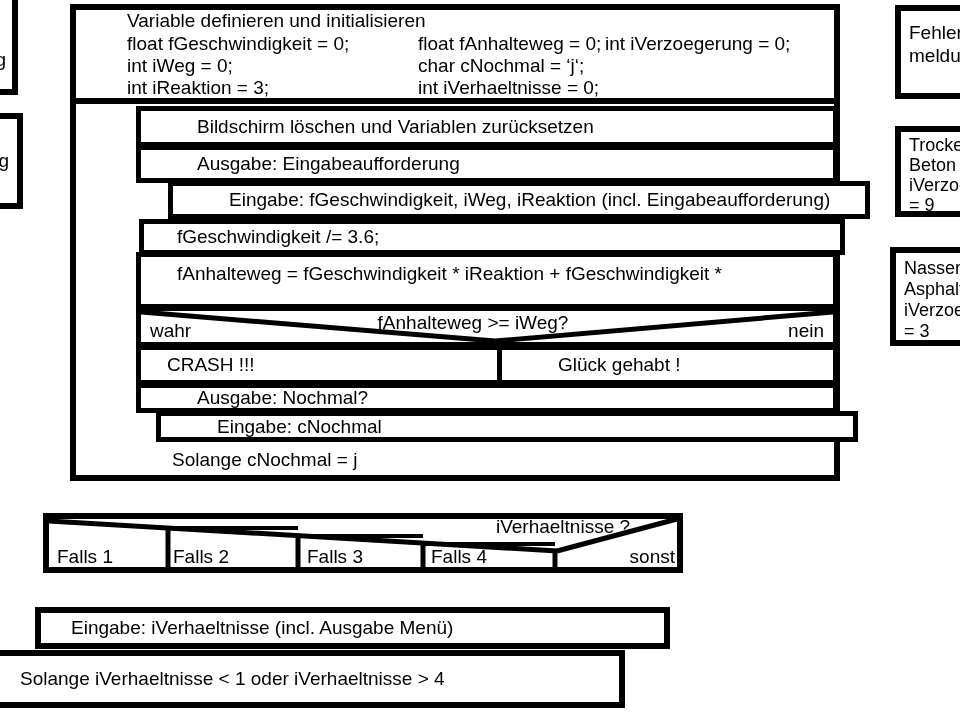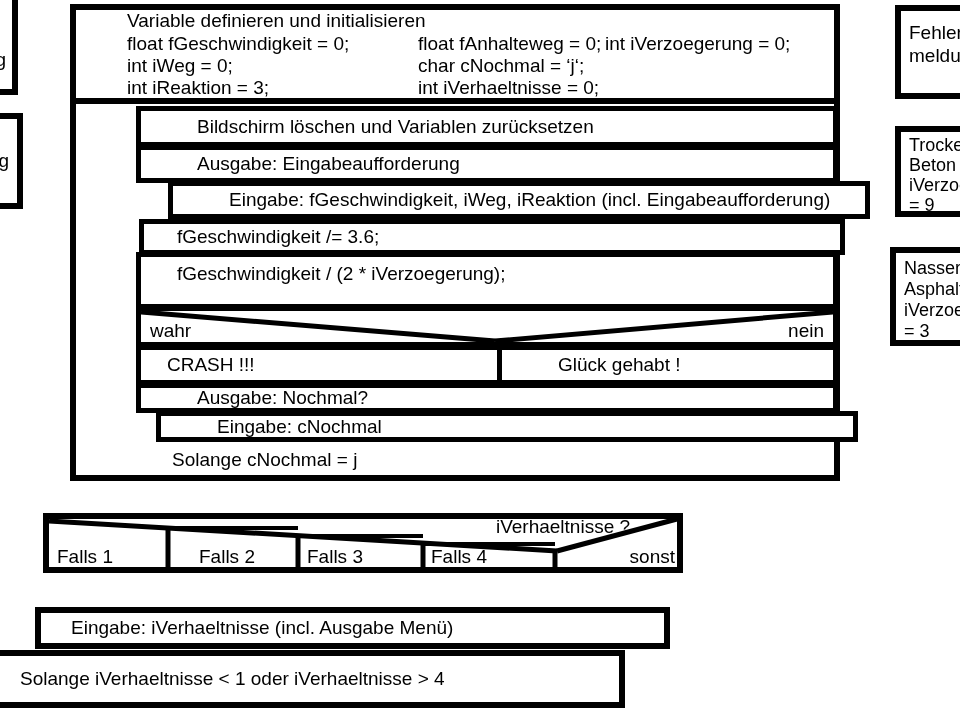--- a/index.html
+++ b/index.html
@@ -58,28 +58,29 @@
 <div class="box row" style="left:136px; top:145px; width:702px; height:38px;">
   <span>Ausgabe: Eingabeaufforderung</span>
 </div>
 <div class="box row" style="left:136px; top:181px; width:702px; height:38px;margin-left:32px;">
   <span>Eingabe: fGeschwindigkeit, iWeg, iReaktion (incl. Eingabeaufforderung)</span>
 </div>
 <div class="box row" style="left:139px; top:219px; width:706px; height:36px; padding-left:33px;">
   <span>fGeschwindigkeit /= 3.6;</span>
 </div>
 <div class="box" style="left:136px; top:252px; width:702px; height:57px; padding:5px 0 0 36px; line-height:23px;">
-  <div>fGeschwindigkeit / (2 * iVerzoegerung);</div>
+  <div>fAnhalteweg = fGeschwindigkeit * iReaktion + fGeschwindigkeit *</div>
 </div>
 
 <div class="box" style="left:136px; top:306px; width:702px; height:41px;">
   <svg width="692" height="31" viewBox="0 0 692 31">
     <line x1="0" y1="1" x2="354" y2="30" stroke-width="5"></line>
     <line x1="692" y1="1" x2="354" y2="30" stroke-width="5"></line>
   </svg>
+  <div class="abs center" style="left:0; right:28px; top:1px;">fAnhalteweg &gt;= iWeg?</div>
   <span class="abs" style="left:9px; bottom:0;">wahr</span>
   <span class="abs" style="right:9px; bottom:0;">nein</span>
 </div>
 
 <div class="box row" style="left:136px; top:345px; width:366px; height:40px; padding-left:26px;">
   <span>CRASH !!!</span>
 </div>
 <div class="box row" style="left:497px; top:345px; width:341px; height:40px; ">
   <span>Glück gehabt !</span>
 </div>
@@ -117,21 +118,21 @@
   <line x1="125" y1="15" x2="255" y2="15" stroke-width="4"></line>
   <line x1="255" y1="23" x2="380" y2="23" stroke-width="4"></line>
   <line x1="380" y1="31" x2="512" y2="31" stroke-width="4"></line>
   <line x1="125" y1="15" x2="125" y2="57" stroke-width="5"></line>
   <line x1="255" y1="23" x2="255" y2="57" stroke-width="5"></line>
   <line x1="380" y1="31" x2="380" y2="57" stroke-width="5"></line>
   <line x1="512" y1="36" x2="512" y2="57" stroke-width="5"></line>
 </svg>
 <div class="abs center" style="left:448px; top:516px; width:150px;margin-left:40px;">iVerhaeltnisse ?</div>
 <span class="txt" style="left:57px; top:546px;">Falls 1</span>
-<span class="txt" style="left:199px; top:546px;">Falls 2</span>
+<span class="txt" style="left:173px; top:546px;">Falls 2</span>
 <span class="txt" style="left:307px; top:546px;">Falls 3</span>
 <span class="txt" style="left:431px; top:546px;">Falls 4</span>
 <span class="txt" style="left:595px; top:546px; width:80px; text-align:right;">sonst</span>
 
 <div class="box b6 row" style="left:35px; top:596px; width:635px; height:42px; padding-left:30px;margin-top:11px;">
   <span>Eingabe: iVerhaeltnisse (incl. Ausgabe Menü)</span>
 </div>
 <div class="box b6 row" style="left:-12px; top:650px; width:637px; height:58px; padding-left:26px;">
   <span>Solange iVerhaeltnisse &lt; 1 oder iVerhaeltnisse &gt; 4</span>
 </div>

